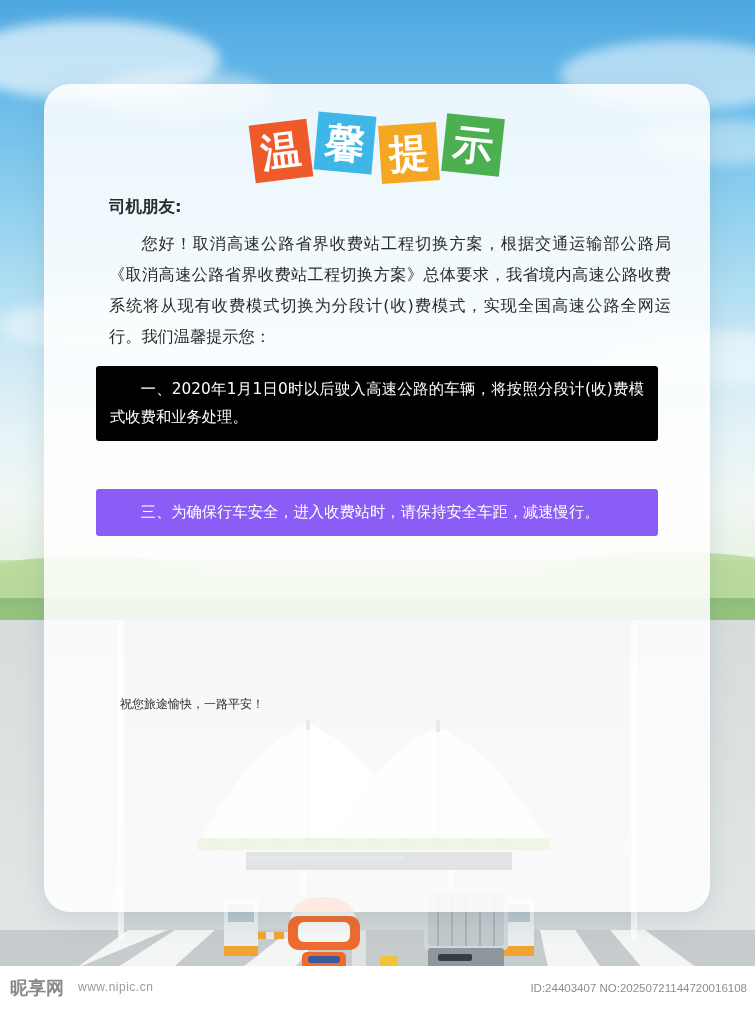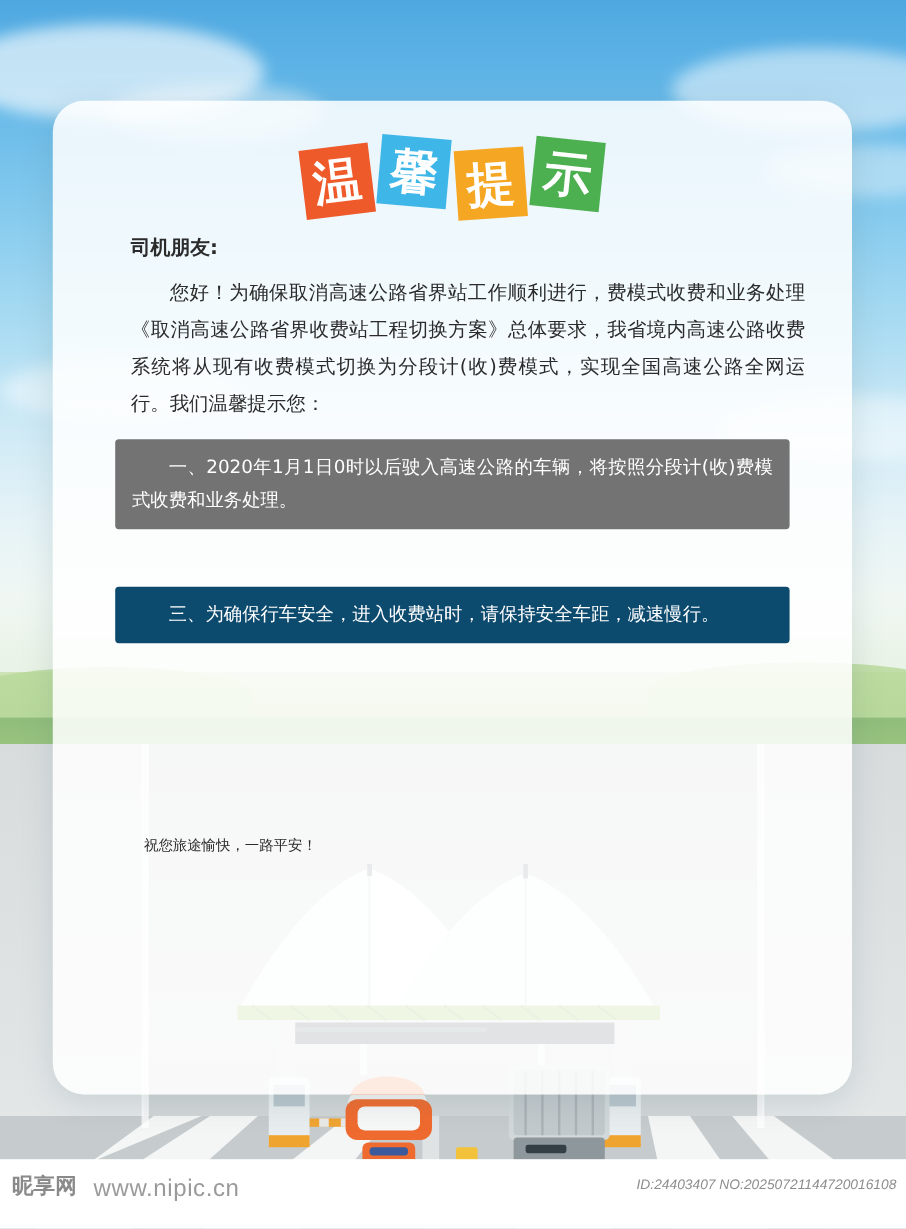--- a/index.html
+++ b/index.html
@@ -162,23 +162,23 @@
     color: #ffffff;
     font-family: "DejaVu Sans", sans-serif;
     font-size: 15.3px;
     line-height: 28px;
     padding: 9px 14px 10px 14px;
     margin-bottom: 11px;
     border-radius: 3px;
     text-indent: 2em;
     text-align: justify;
   }
-  .n-pink  { background: #737373; }
+  .n-pink  { background: #000000; }
   .n-teal  { background: #4ec8c8; }
-  .n-org   { background: #0c4a6e; margin-top: 48px; }
+  .n-org   { background: #8b5cf6; margin-top: 48px; }
   .n-green { background: #4cb17e; }
 
   .closing {
     position: absolute;
     left: 52px; top: 612px;
     width: 562px;
     font-family: "DejaVu Sans", sans-serif;
     font-size: 12px;
     color: #2b2b2b;
     text-indent: 2em;
@@ -203,31 +203,30 @@
     left: 10px; top: 976px;
     font-family: "DejaVu Sans", sans-serif;
     font-size: 18px;
     color: #8a8a8a;
     font-weight: bold;
   }
   .wm-url {
     position: absolute;
     left: 78px; top: 980px;
     font-family: "Liberation Sans", sans-serif;
-    font-size: 20px;
+    font-size: 12px;
     color: #9a9a9a;
     letter-spacing: .5px;
   }
   .wm-id {
     position: absolute;
     right: 8px; top: 982px;
     font-family: "Liberation Sans", sans-serif;
     font-size: 11.5px;
     color: #8d8d8d;
-    font-style: italic;
   }
 </style>
 </head>
 <body>
 
 <div id="page">
 
   <div class="sky">
     <div class="cloud c1"></div>
     <div class="cloud c2"></div>
@@ -353,21 +352,21 @@
 
     <div class="title-row">
       <div class="title-ch tc0">温</div>
       <div class="title-ch tc1">馨</div>
       <div class="title-ch tc2">提</div>
       <div class="title-ch tc3">示</div>
     </div>
 
     <div class="body-wrap">
       <p class="greeting">司机朋友:</p>
-      <p class="para">您好！为确保取消高速公路省界站工作顺利进行，费模式收费和业务处理《取消高速公路省界收费站工程切换方案》总体要求，我省境内高速公路收费系统将从现有收费模式切换为分段计(收)费模式，实现全国高速公路全网运行。我们温馨提示您：</p>
+      <p class="para">您好！取消高速公路省界收费站工程切换方案，根据交通运输部公路局《取消高速公路省界收费站工程切换方案》总体要求，我省境内高速公路收费系统将从现有收费模式切换为分段计(收)费模式，实现全国高速公路全网运行。我们温馨提示您：</p>
     </div>
 
     <div class="notices">
       <div class="notice n-pink">一、2020年1月1日0时以后驶入高速公路的车辆，将按照分段计(收)费模式收费和业务处理。</div>
       <div class="notice n-org">三、为确保行车安全，进入收费站时，请保持安全车距，减速慢行。</div>
     </div>
 
     <div class="closing">祝您旅途愉快，一路平安！</div>
   </div>
 

